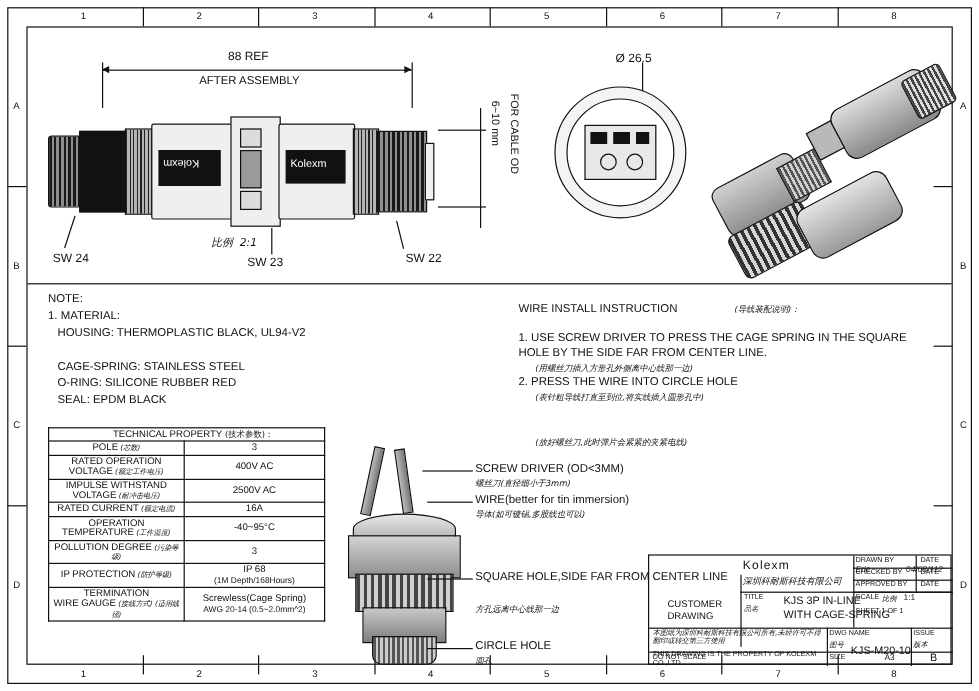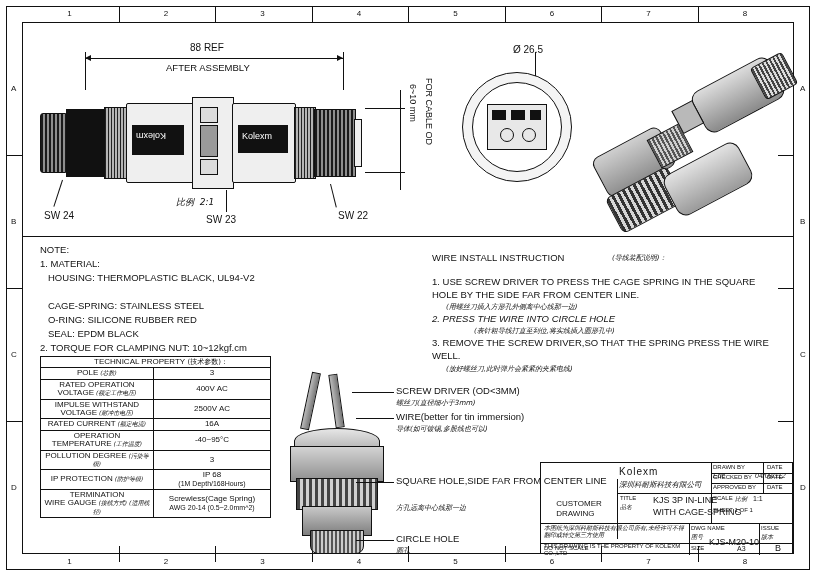--- a/index.html
+++ b/index.html
@@ -170,32 +170,30 @@
   <div style="position:absolute;left:666px;top:156px;width:82px;height:44px;background:linear-gradient(180deg,#e2e2e2,#9a9a9a);border:1px solid #111;border-radius:10px;transform:rotate(-28deg);"></div>
 
   <div class="dimline" style="left:23px;top:236px;width:770px;height:1px;background:#111;"></div>
 
   <div class="t note" style="left:40px;top:244px;">NOTE:</div>
   <div class="t note" style="left:40px;top:258px;">1. MATERIAL:</div>
   <div class="t note" style="left:40px;top:272px;">   HOUSING: THERMOPLASTIC BLACK, UL94-V2</div>
   <div class="t note" style="left:40px;top:300px;">   CAGE-SPRING: STAINLESS STEEL</div>
   <div class="t note" style="left:40px;top:314px;">   O-RING: SILICONE RUBBER RED</div>
   <div class="t note" style="left:40px;top:328px;">   SEAL: EPDM BLACK</div>
-  <div class="t note" style="left:40px;top:342px;">2. TORQUE FOR CLAMPING NUT: 10~12kgf.cm</div>
 
   <div class="t note" style="left:432px;top:252px;">WIRE INSTALL INSTRUCTION</div>
   <div class="t cjk small" style="left:612px;top:253px;">(导线装配说明)：</div>
 
   <div class="t note" style="left:432px;top:276px;width:350px;white-space:normal;">1. USE SCREW DRIVER TO PRESS THE CAGE SPRING IN THE SQUARE HOLE BY THE SIDE FAR FROM CENTER LINE.</div>
   <div class="t cjk small" style="left:446px;top:302px;">(用螺丝刀插入方形孔外侧离中心线那一边)</div>
 
-  <div class="t note" style="left:432px;top:313px;font-style:italic;">2. PRESS THE WIRE INTO CIRCLE HOLE</div>
-  <div class="t cjk small" style="left:446px;top:326px;margin-left:28px;">(表针粗导线打直至到位,将实线插入圆形孔中)</div>
-
-  <div class="t note" style="left:432px;top:337px;width:350px;white-space:normal;">3. REMOVE THE SCREW DRIVER,SO THAT THE SPRING PRESS THE WIRE WELL.</div>
+  <div class="t note" style="left:432px;top:313px;">2. PRESS THE WIRE INTO CIRCLE HOLE</div>
+  <div class="t cjk small" style="left:446px;top:326px;">(表针粗导线打直至到位,将实线插入圆形孔中)</div>
+
   <div class="t cjk small" style="left:446px;top:364px;">(放好螺丝刀,此时弹片会紧紧的夹紧电线)</div>
 
   <table class="tech" style="left:40px;top:356px;">
     <tbody id="tech-body">
         <tr>
           <td colspan="2" class="hdr"><span>TECHNICAL PROPERTY</span><span style="font-family:'DejaVu Sans',sans-serif;font-size:7px;"> (技术参数)：</span></td>
         </tr>
         <tr>
           <td class="lbl">POLE<span class="cjk" style="font-size:6px;"> (芯数)</span></td>
           <td class="val">3</td>

